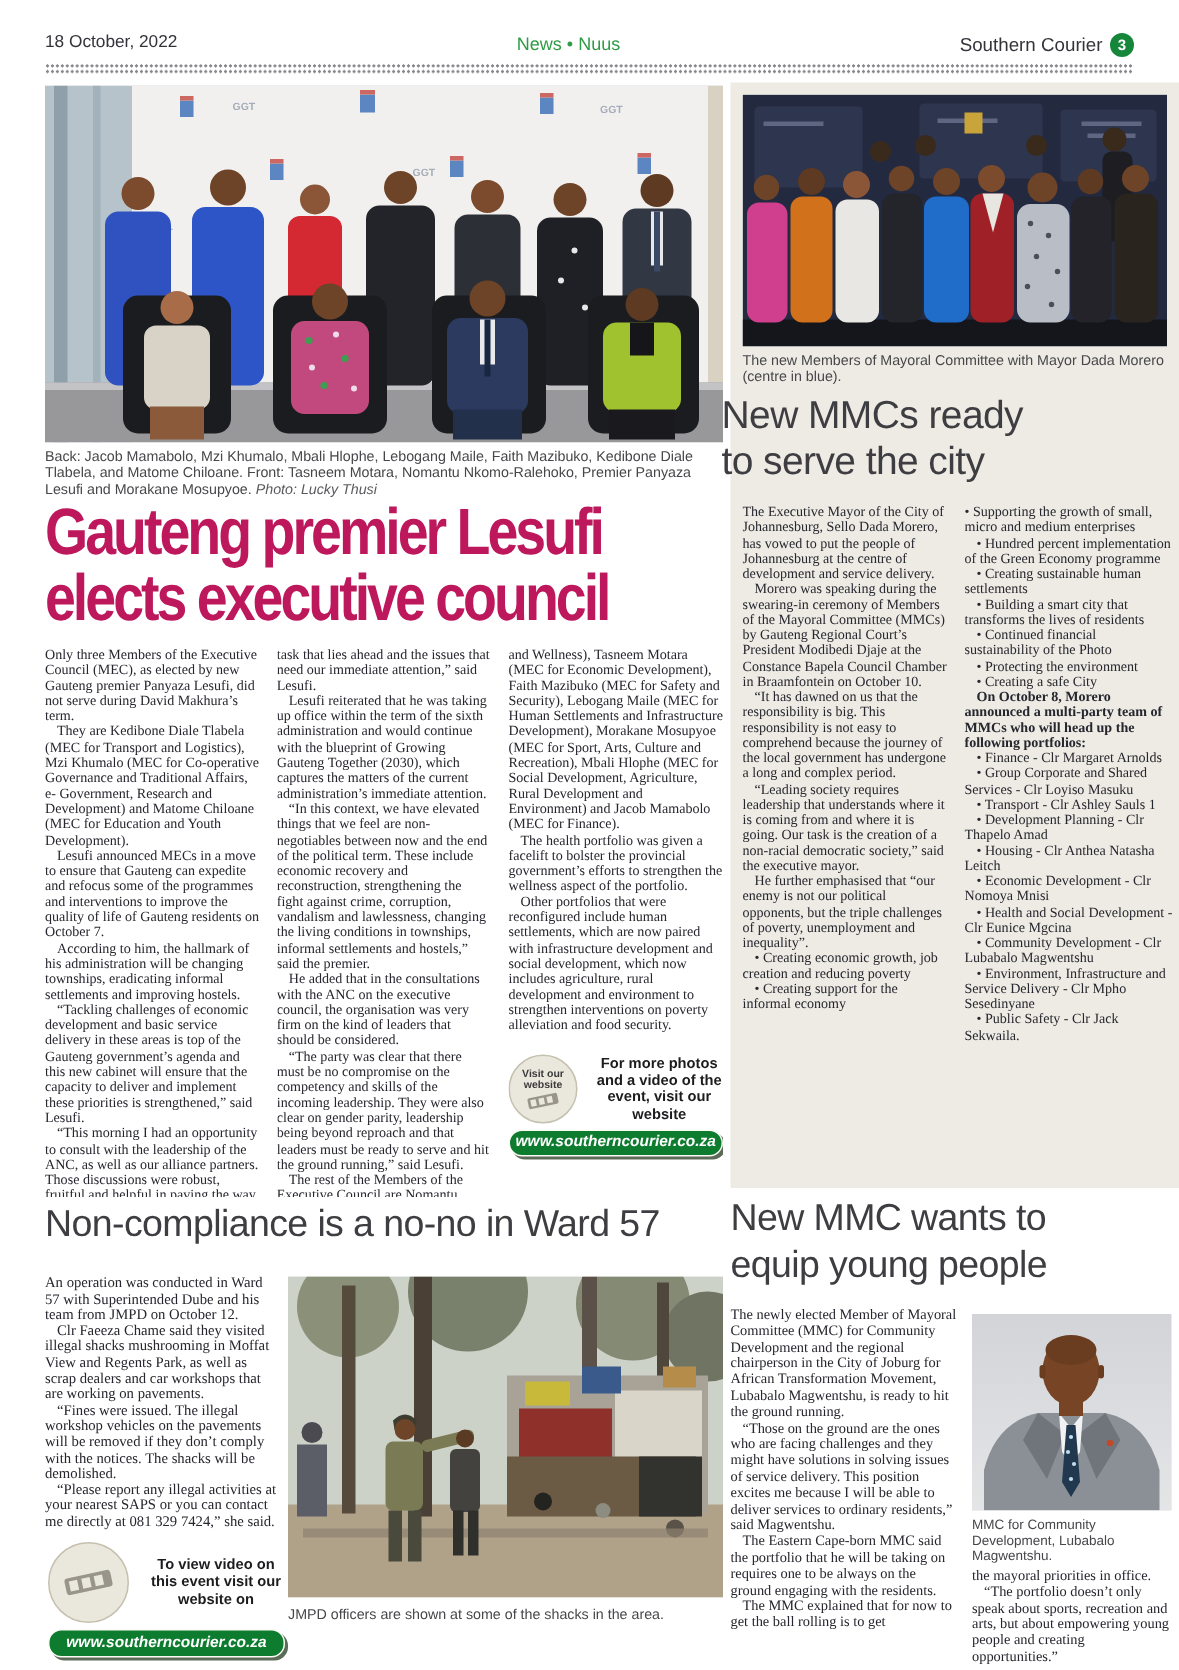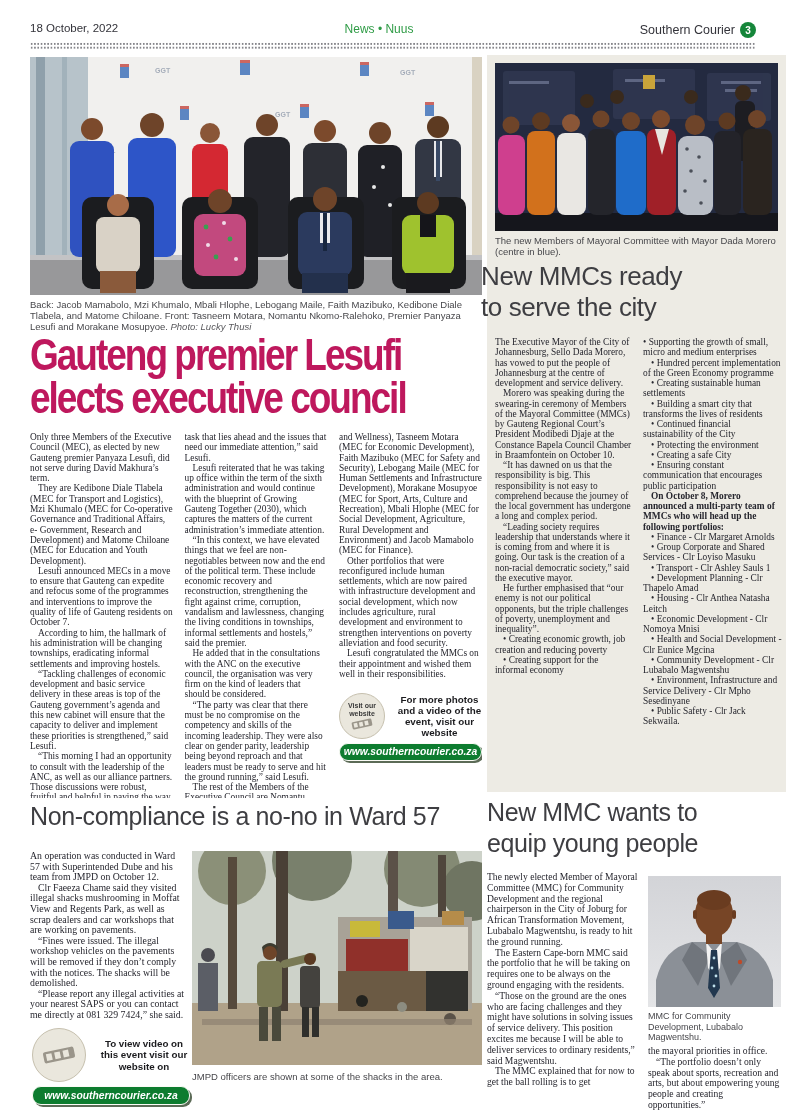--- a/index.html
+++ b/index.html
@@ -192,22 +192,22 @@
       <p>task that lies ahead and the issues that need our immediate attention,” said Lesufi.</p>
       <p>Lesufi reiterated that he was taking up office within the term of the sixth administration and would continue with the blueprint of Growing Gauteng Together (2030), which captures the matters of the current administration’s immediate attention.</p>
       <p>“In this context, we have elevated things that we feel are non-negotiables between now and the end of the political term. These include economic recovery and reconstruction, strengthening the fight against crime, corruption, vandalism and lawlessness, changing the living conditions in townships, informal settlements and hostels,” said the premier.</p>
       <p>He added that in the consultations with the ANC on the executive council, the organisation was very firm on the kind of leaders that should be considered.</p>
       <p>“The party was clear that there must be no compromise on the competency and skills of the incoming leadership. They were also clear on gender parity, leadership being beyond reproach and that leaders must be ready to serve and hit the ground running,” said Lesufi.</p>
       <p>The rest of the Members of the Executive Council are Nomantu Nkomo-Ralehoko (MEC for Health</p>
     </div>
   <div class="body-col">
     <div>
         <p>and Wellness), Tasneem Motara (MEC for Economic Development), Faith Mazibuko (MEC for Safety and Security), Lebogang Maile (MEC for Human Settlements and Infrastructure Development), Morakane Mosupyoe (MEC for Sport, Arts, Culture and Recreation), Mbali Hlophe (MEC for Social Development, Agriculture, Rural Development and Environment) and Jacob Mamabolo (MEC for Finance).</p>
+        <p>The health portfolio was given a facelift to bolster the provincial government’s efforts to strengthen the wellness aspect of the portfolio.</p>
         <p>Other portfolios that were reconfigured include human settlements, which are now paired with infrastructure development and social development, which now includes agriculture, rural development and environment to strengthen interventions on poverty alleviation and food security.</p>
-        <p>Lesufi congratulated the MMCs on their appointment and wished them well in their responsibilities.</p>
       </div>
     <div class="badge" style="margin-top:14px;">
       <div class="badge-top">
         <div class="badge-circle small">
           <span class="prewrap">Visit our
 website</span>
           <svg width="22" height="12" viewBox="0 0 24 12">
               <g transform="rotate(-12 12 6)">
                 <rect x="1" y="2" width="22" height="8" rx="1.5" fill="#9a958a"></rect>
                 <rect x="3" y="3.6" width="4" height="4.8" fill="#eae7dd"></rect>
@@ -358,44 +358,43 @@
       <p>“Leading society requires leadership that understands where it is coming from and where it is going. Our task is the creation of a non-racial democratic society,” said the executive mayor.</p>
       <p>He further emphasised that “our enemy is not our political opponents, but the triple challenges of poverty, unemployment and inequality”.</p>
       <p>• Creating economic growth, job creation and reducing poverty</p>
       <p>• Creating support for the informal economy</p>
     </div>
   <div class="body-col">
       <p>• Supporting the growth of small, micro and medium enterprises</p>
       <p>• Hundred percent implementation of the Green Economy programme</p>
       <p>• Creating sustainable human settlements</p>
       <p>• Building a smart city that transforms the lives of residents</p>
-      <p>• Continued financial sustainability of the City</p>
+      <p>• Continued financial sustainability of the Photo</p>
       <p>• Protecting the environment</p>
       <p>• Creating a safe City</p>
-      <p>• Ensuring constant communication that encourages public participation</p>
       <p class="bold">On October 8, Morero announced a multi-party team of MMCs who will head up the following portfolios:</p>
       <p>• Finance - Clr Margaret Arnolds</p>
       <p>• Group Corporate and Shared Services - Clr Loyiso Masuku</p>
       <p>• Transport - Clr Ashley Sauls 1</p>
       <p>• Development Planning - Clr Thapelo Amad</p>
       <p>• Housing - Clr Anthea Natasha Leitch</p>
       <p>• Economic Development - Clr Nomoya Mnisi</p>
       <p>• Health and Social Development - Clr Eunice Mgcina</p>
       <p>• Community Development - Clr Lubabalo Magwentshu</p>
       <p>• Environment, Infrastructure and Service Delivery - Clr Mpho Sesedinyane</p>
       <p>• Public Safety - Clr Jack Sekwaila.</p>
     </div>
 </div>
 
 <h2 class="abs lite-hl prewrap" style="left:487px;top:797px;width:280px;margin:0;font-size:25px;line-height:1.25;">New MMC wants to
 equip young people</h2>
 <div class="abs body-col prof-col" style="left:487px;top:872px;width:153px;height:222px;">
     <p>The newly elected Member of Mayoral Committee (MMC) for Community Development and the regional chairperson in the City of Joburg for African Transformation Movement, Lubabalo Magwentshu, is ready to hit the ground running.</p>
+    <p>“Those on the ground are the ones who are facing challenges and they might have solutions in solving issues of service delivery. This position excites me because I will be able to deliver services to ordinary residents,” said Magwentshu.</p>
     <p>The Eastern Cape-born MMC said the portfolio that he will be taking on requires one to be always on the ground engaging with the residents.</p>
-    <p>“Those on the ground are the ones who are facing challenges and they might have solutions in solving issues of service delivery. This position excites me because I will be able to deliver services to ordinary residents,” said Magwentshu.</p>
     <p>The MMC explained that for now to get the ball rolling is to get</p>
   </div>
 
 <div class="abs photo" style="left:648px;top:876px;width:133px;height:131px;">
   <svg viewBox="0 0 133 131" preserveAspectRatio="none">
     <defs>
         <linearGradient id="pbg" x1="0" y1="0" x2="0" y2="1">
           <stop offset="0" stop-color="#d3d4d8"></stop>
           <stop offset="1" stop-color="#e4e5e7"></stop>
         </linearGradient>

